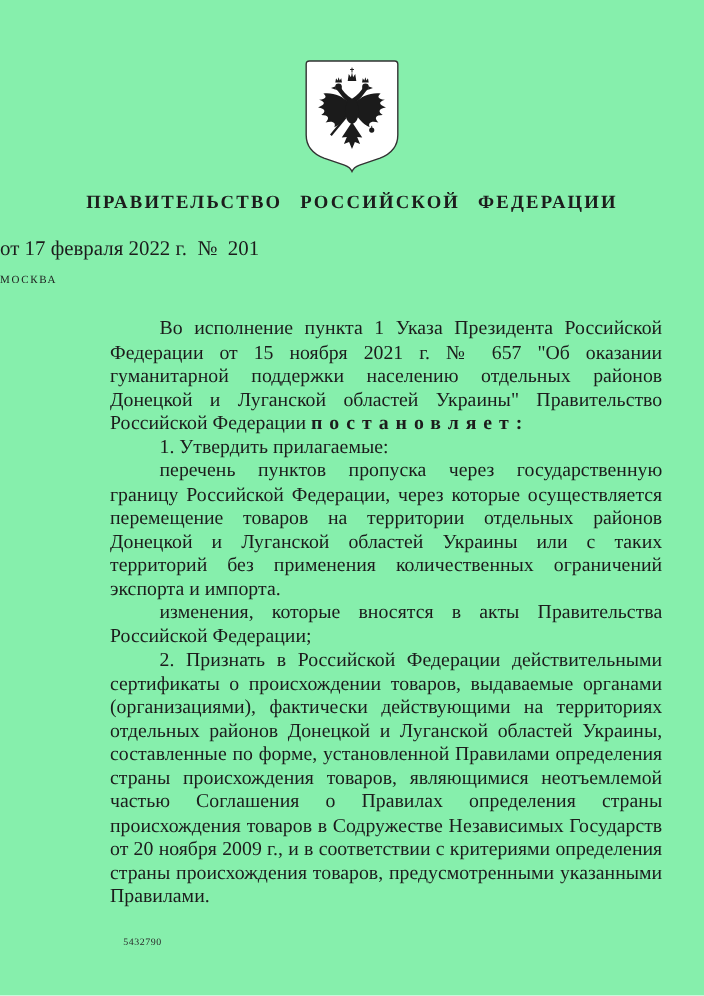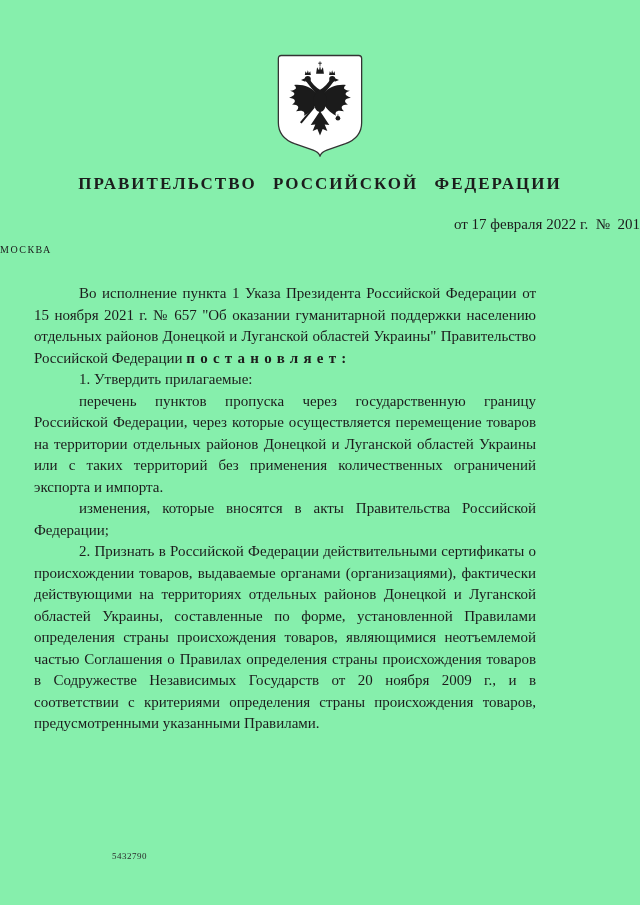--- a/index.html
+++ b/index.html
@@ -35,41 +35,41 @@
   }
   .doc-type {
     margin-top: 15px;
     text-align: center;
     font-size: 15px;
     letter-spacing: 6px;
     white-space: nowrap;
   }
   .date-line {
     margin-top: 22px;
-    text-align: right;
-    font-size: 15px;
+    text-align: left;
+    font-size: 19px;
     white-space: pre;
   }
   .city {
     margin-top: 11px;
     text-align: left;
     font-size: 10px;
     letter-spacing: 1.5px;
   }
   .doc-title {
     margin-top: 37px;
     text-align: center;
     font-size: 15px;
     font-weight: bold;
     line-height: 21.5px;
   }
   .body-text {
     width: 502px;
-    margin: 28px 0 0 34px;
-    font-size: 15px;
+    margin: 28px 0 0 100px;
+    font-size: 18px;
     line-height: 21.5px;
     text-align: justify;
   }
   .body-text p {
     margin: 0;
     padding: 0;
     text-indent: 45px;
   }
   .decree-word {
     font-weight: bold;

